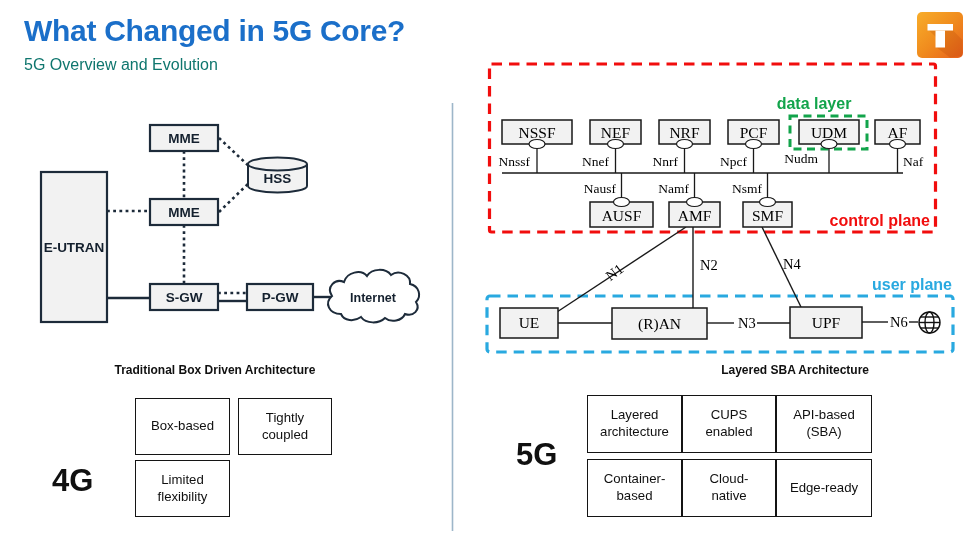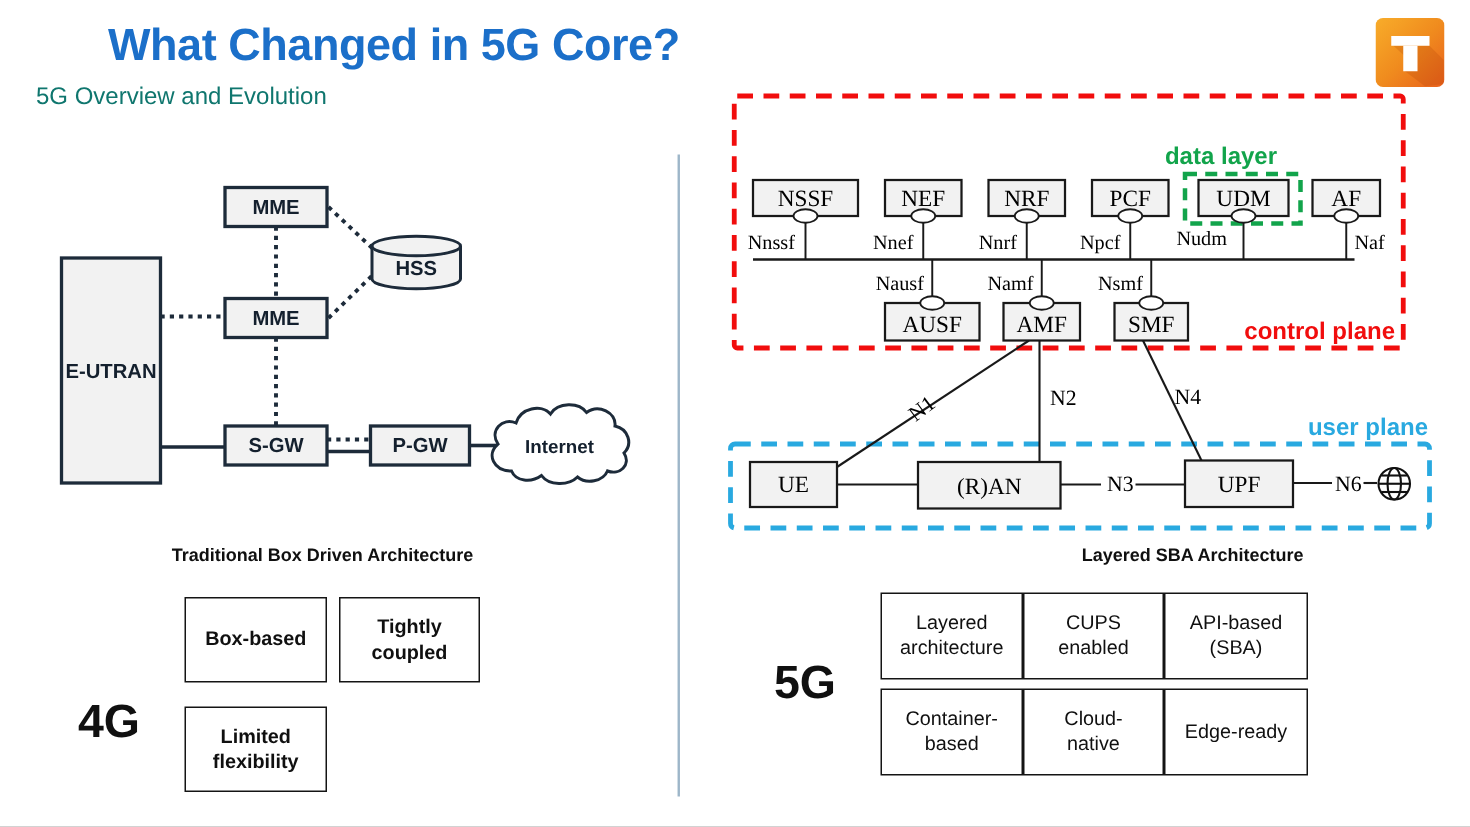--- a/index.html
+++ b/index.html
@@ -1,34 +1,34 @@
 <!DOCTYPE html>
 <html><head>
 <meta charset="utf-8">
 <style>
   * { margin:0; padding:0; box-sizing:border-box; }
   body { background:#888; font-family:"Liberation Sans", sans-serif; }
   .slide { position:relative; width:980px; height:551px; background:#ffffff; overflow:hidden; }
 
   .title { position:absolute; left:24px; top:14px; font-size:30px; font-weight:bold;
-           color:#1b6fc9; letter-spacing:-0.3px;margin-left:48px; }
+           color:#1b6fc9; letter-spacing:-0.3px; }
   .subtitle { position:absolute; left:24px; top:56px; font-size:16px; font-weight:normal; color:#0f766e; }
 
   .logo { position:absolute; left:917px; top:12px; width:46px; height:46px; }
 
   .caption { position:absolute; font-size:12px; font-weight:bold; color:#101010; text-align:center; }
   .caption.left  { left:55px;  top:363px; width:320px; }
   .caption.right { left:539px; top:363px; width:330px;text-align:right; }
 
   .gen { position:absolute; font-size:31px; font-weight:800; color:#101010; letter-spacing:0px; }
   .gen.g4 { left:52px;  top:439px;margin-top:24px; }
   .gen.g5 { left:516px; top:437px; }
 
   .features { position:absolute; display:grid; }
-  .features.f4 { left:123px; top:398px; grid-template-columns:95px 94px; grid-auto-rows:57px; gap:16px 8px;font-weight:bold; }
+  .features.f4 { left:135px; top:398px; grid-template-columns:95px 94px; grid-auto-rows:57px; gap:5px 8px; }
   .features.f5 { left:587px; top:395px; grid-template-columns:95px 94px 96px; grid-auto-rows:58px; gap:6px 0; }
   .feature { border:1.6px solid #141414; background:#fff; display:flex; align-items:center;
              justify-content:center; text-align:center; font-size:13.2px; line-height:1.28;
              color:#101010; padding:0 10px; }
 
   svg text { user-select:none; }
   .sans-node { font-family:"Liberation Sans", sans-serif; font-weight:bold; font-size:13.5px; fill:#14202e; }
   .serif-node { font-family:"Liberation Serif", "DejaVu Serif", serif; font-size:15.5px; fill:#000; }
   .serif-iface { font-family:"Liberation Serif", "DejaVu Serif", serif; font-size:13.5px; fill:#000; }
   .serif-ref { font-family:"Liberation Serif", "DejaVu Serif", serif; font-size:14.5px; fill:#000; }

